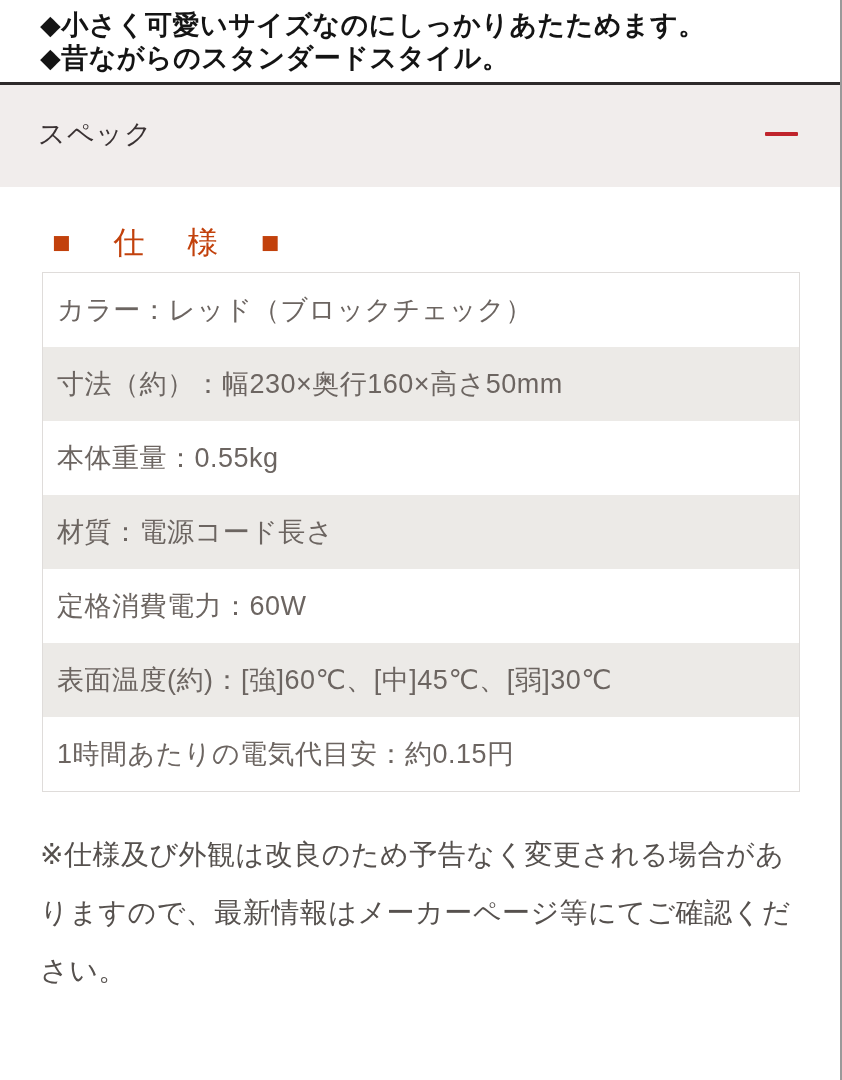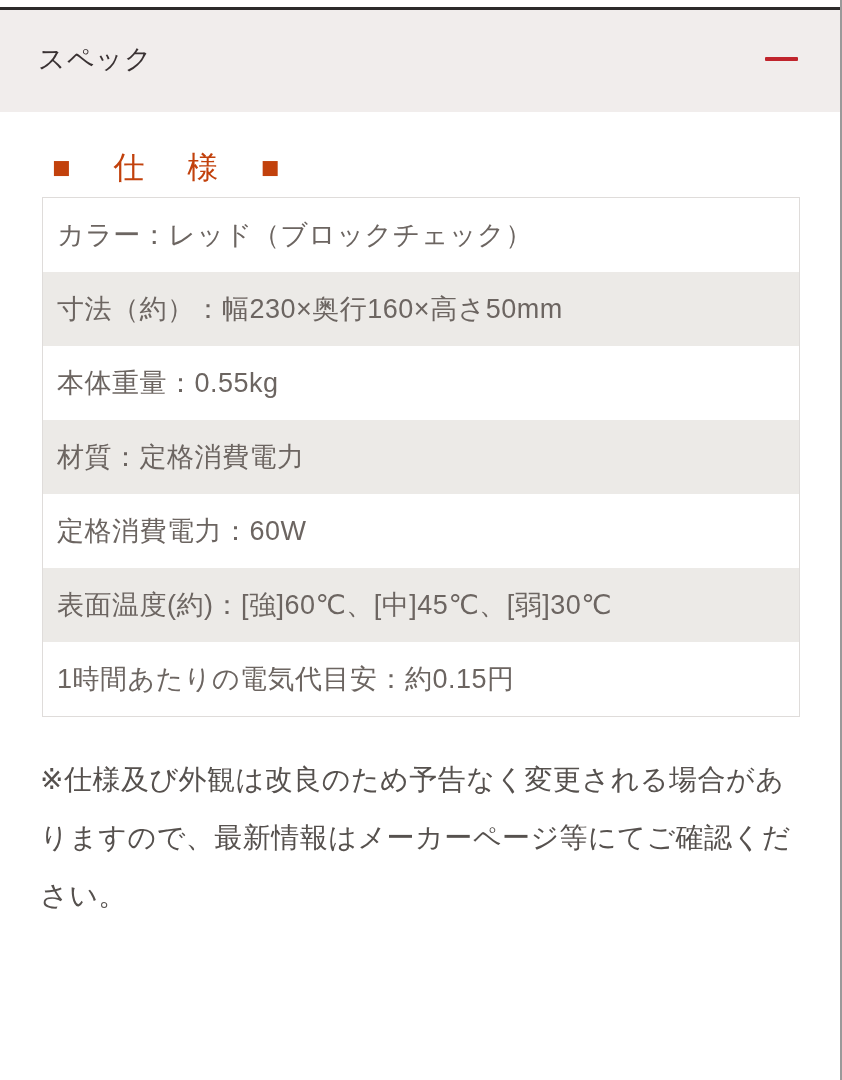--- a/index.html
+++ b/index.html
@@ -87,34 +87,38 @@
     color: #56514e;
     line-height: 2.07;
     letter-spacing: 0.5px;
   }
 </style>
 </head>
 <body>
 
 <div class="page">
 
+  <section class="intro">
+      <p class="bullet">◆小さく可愛いサイズなのにしっかりあたためます。</p>
+      <p class="bullet">◆昔ながらのスタンダードスタイル。</p>
+    </section>
 
   <header class="accordion">
     <span class="accordion-title">スペック</span>
     <span class="minus"></span>
   </header>
 
   <main class="spec-body">
     <h2 class="spec-heading">■ 仕 様 ■</h2>
 
     <div class="spec-table">
         <div class="spec-row">カラー：レッド（ブロックチェック）</div>
         <div class="spec-row">寸法（約）：幅230×奥行160×高さ50mm</div>
         <div class="spec-row">本体重量：0.55kg</div>
-        <div class="spec-row">材質：定格消費電力</div>
+        <div class="spec-row">材質：電源コード長さ</div>
         <div class="spec-row">定格消費電力：60W</div>
         <div class="spec-row">表面温度(約)：[強]60℃、[中]45℃、[弱]30℃</div>
         <div class="spec-row">1時間あたりの電気代目安：約0.15円</div>
       </div>
 
     <p class="note">※仕様及び外観は改良のため予告なく変更される場合がありますので、最新情報はメーカーページ等にてご確認ください。</p>
   </main>
 
 </div>
 

